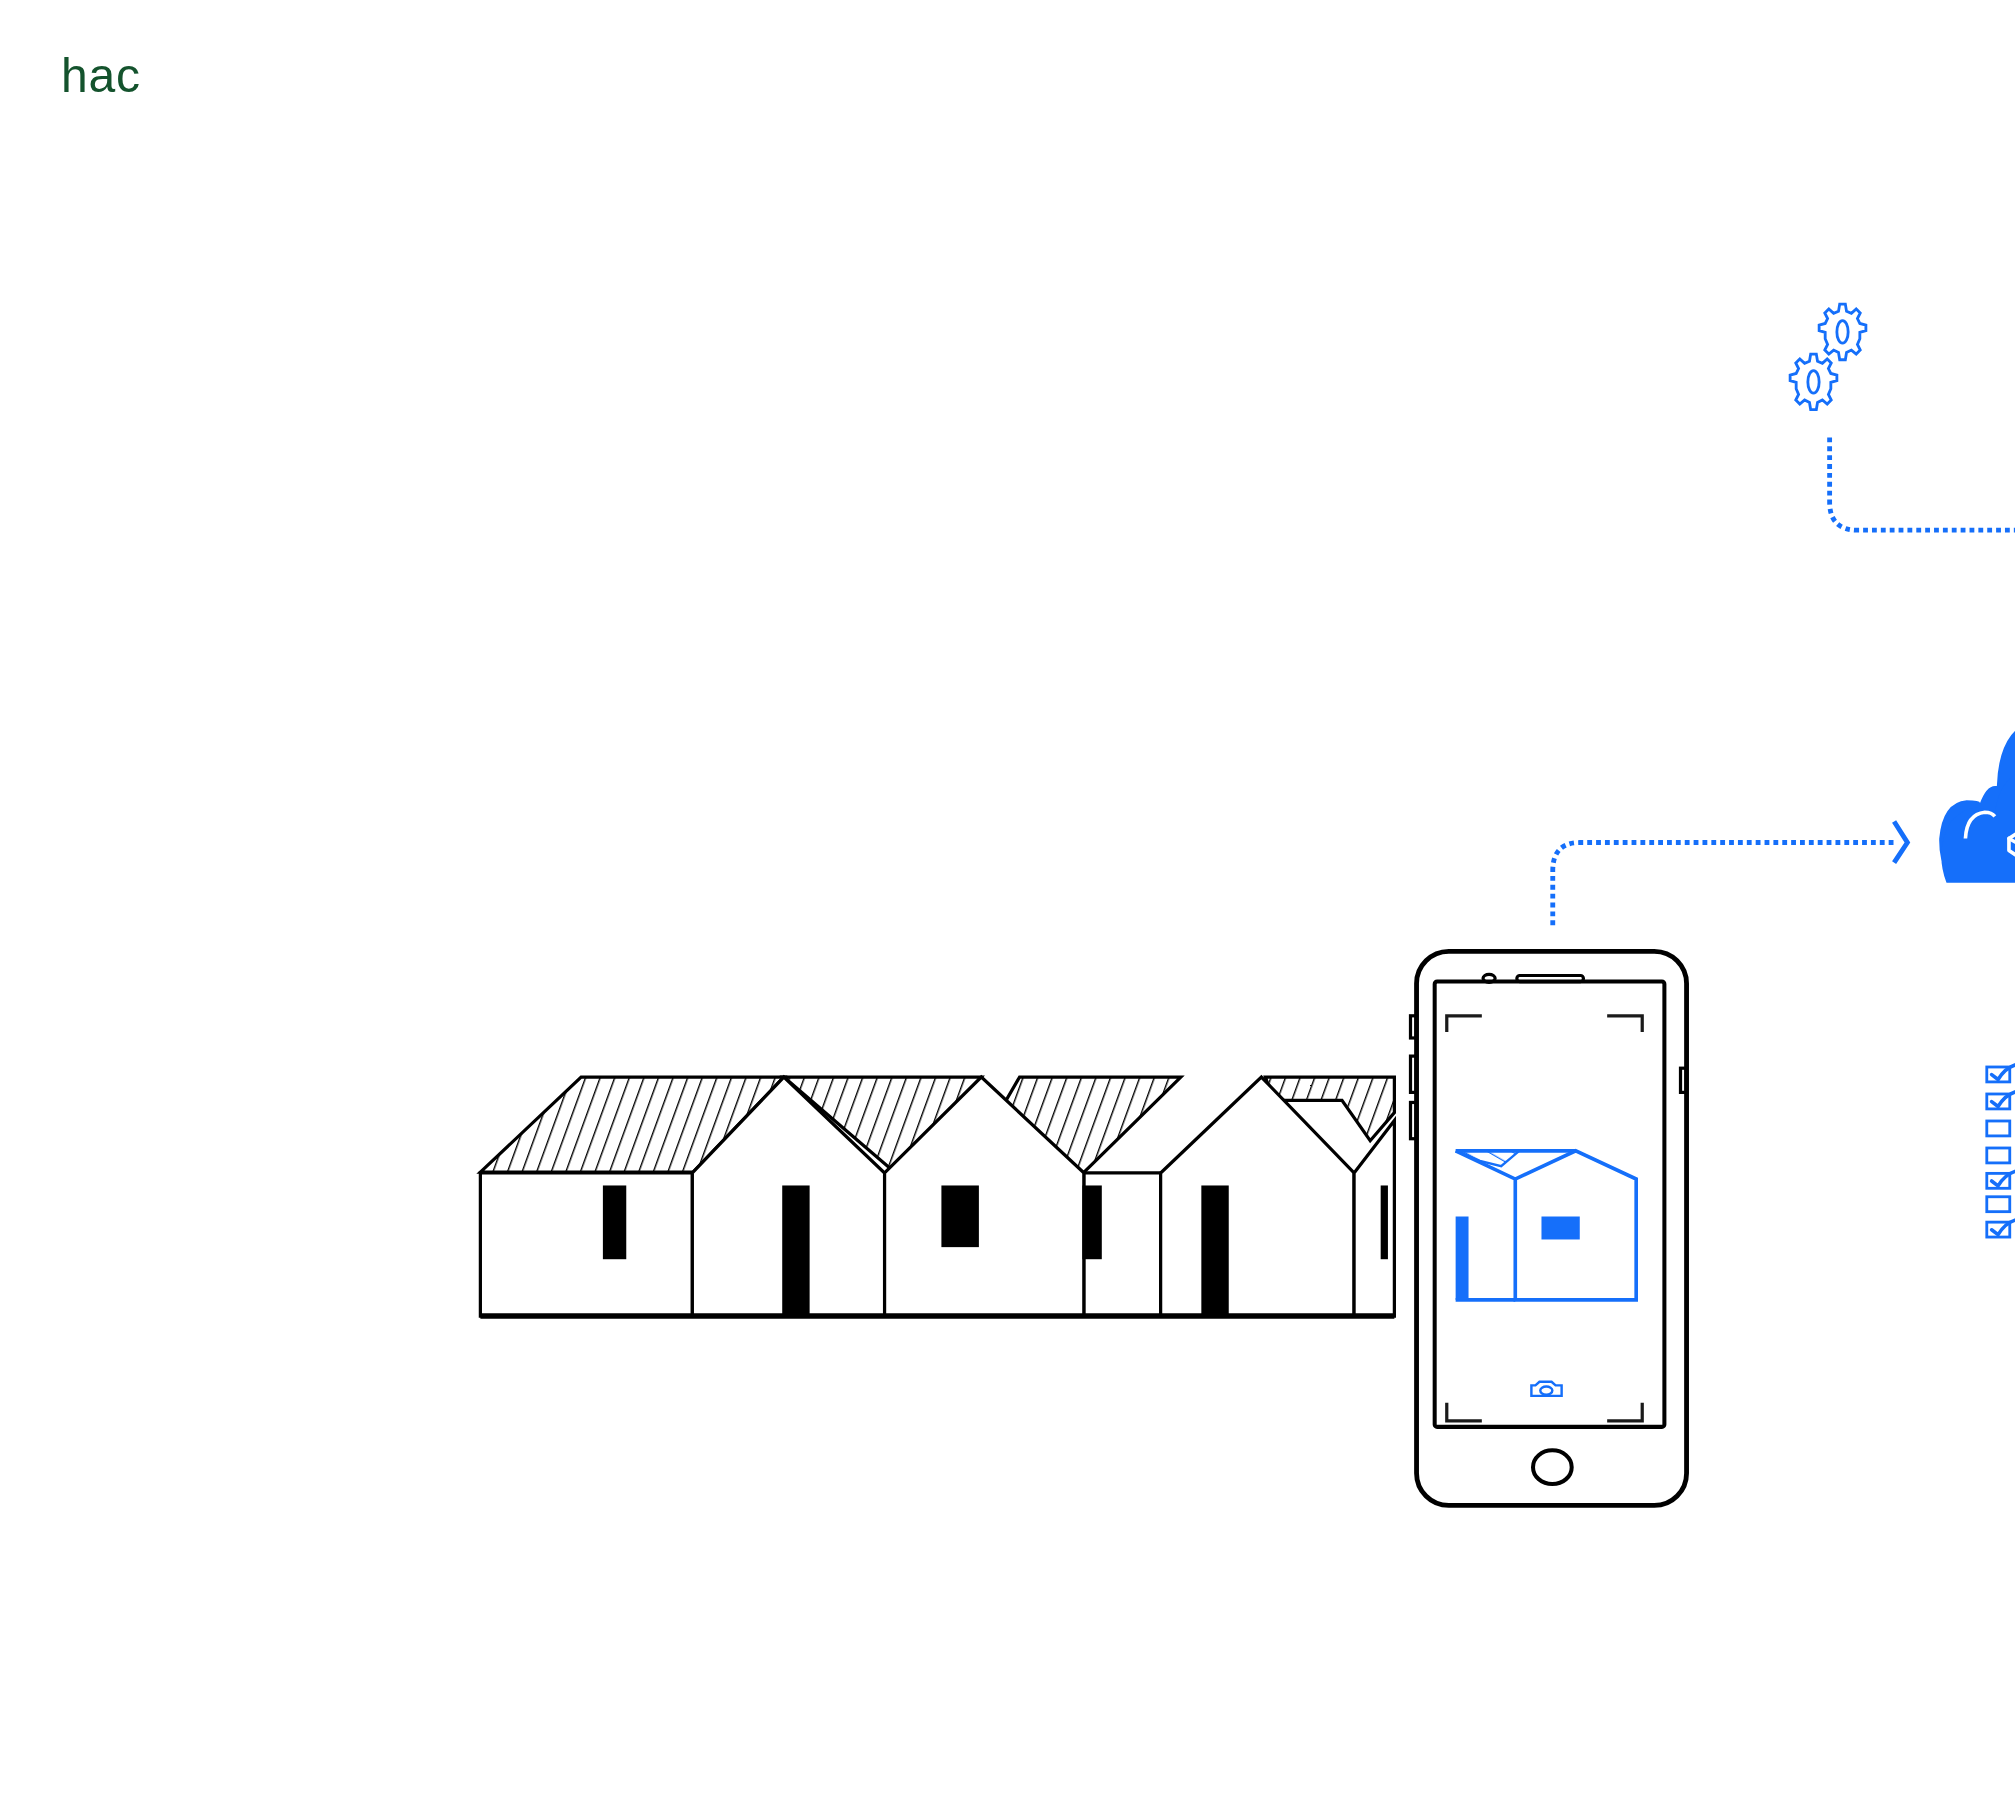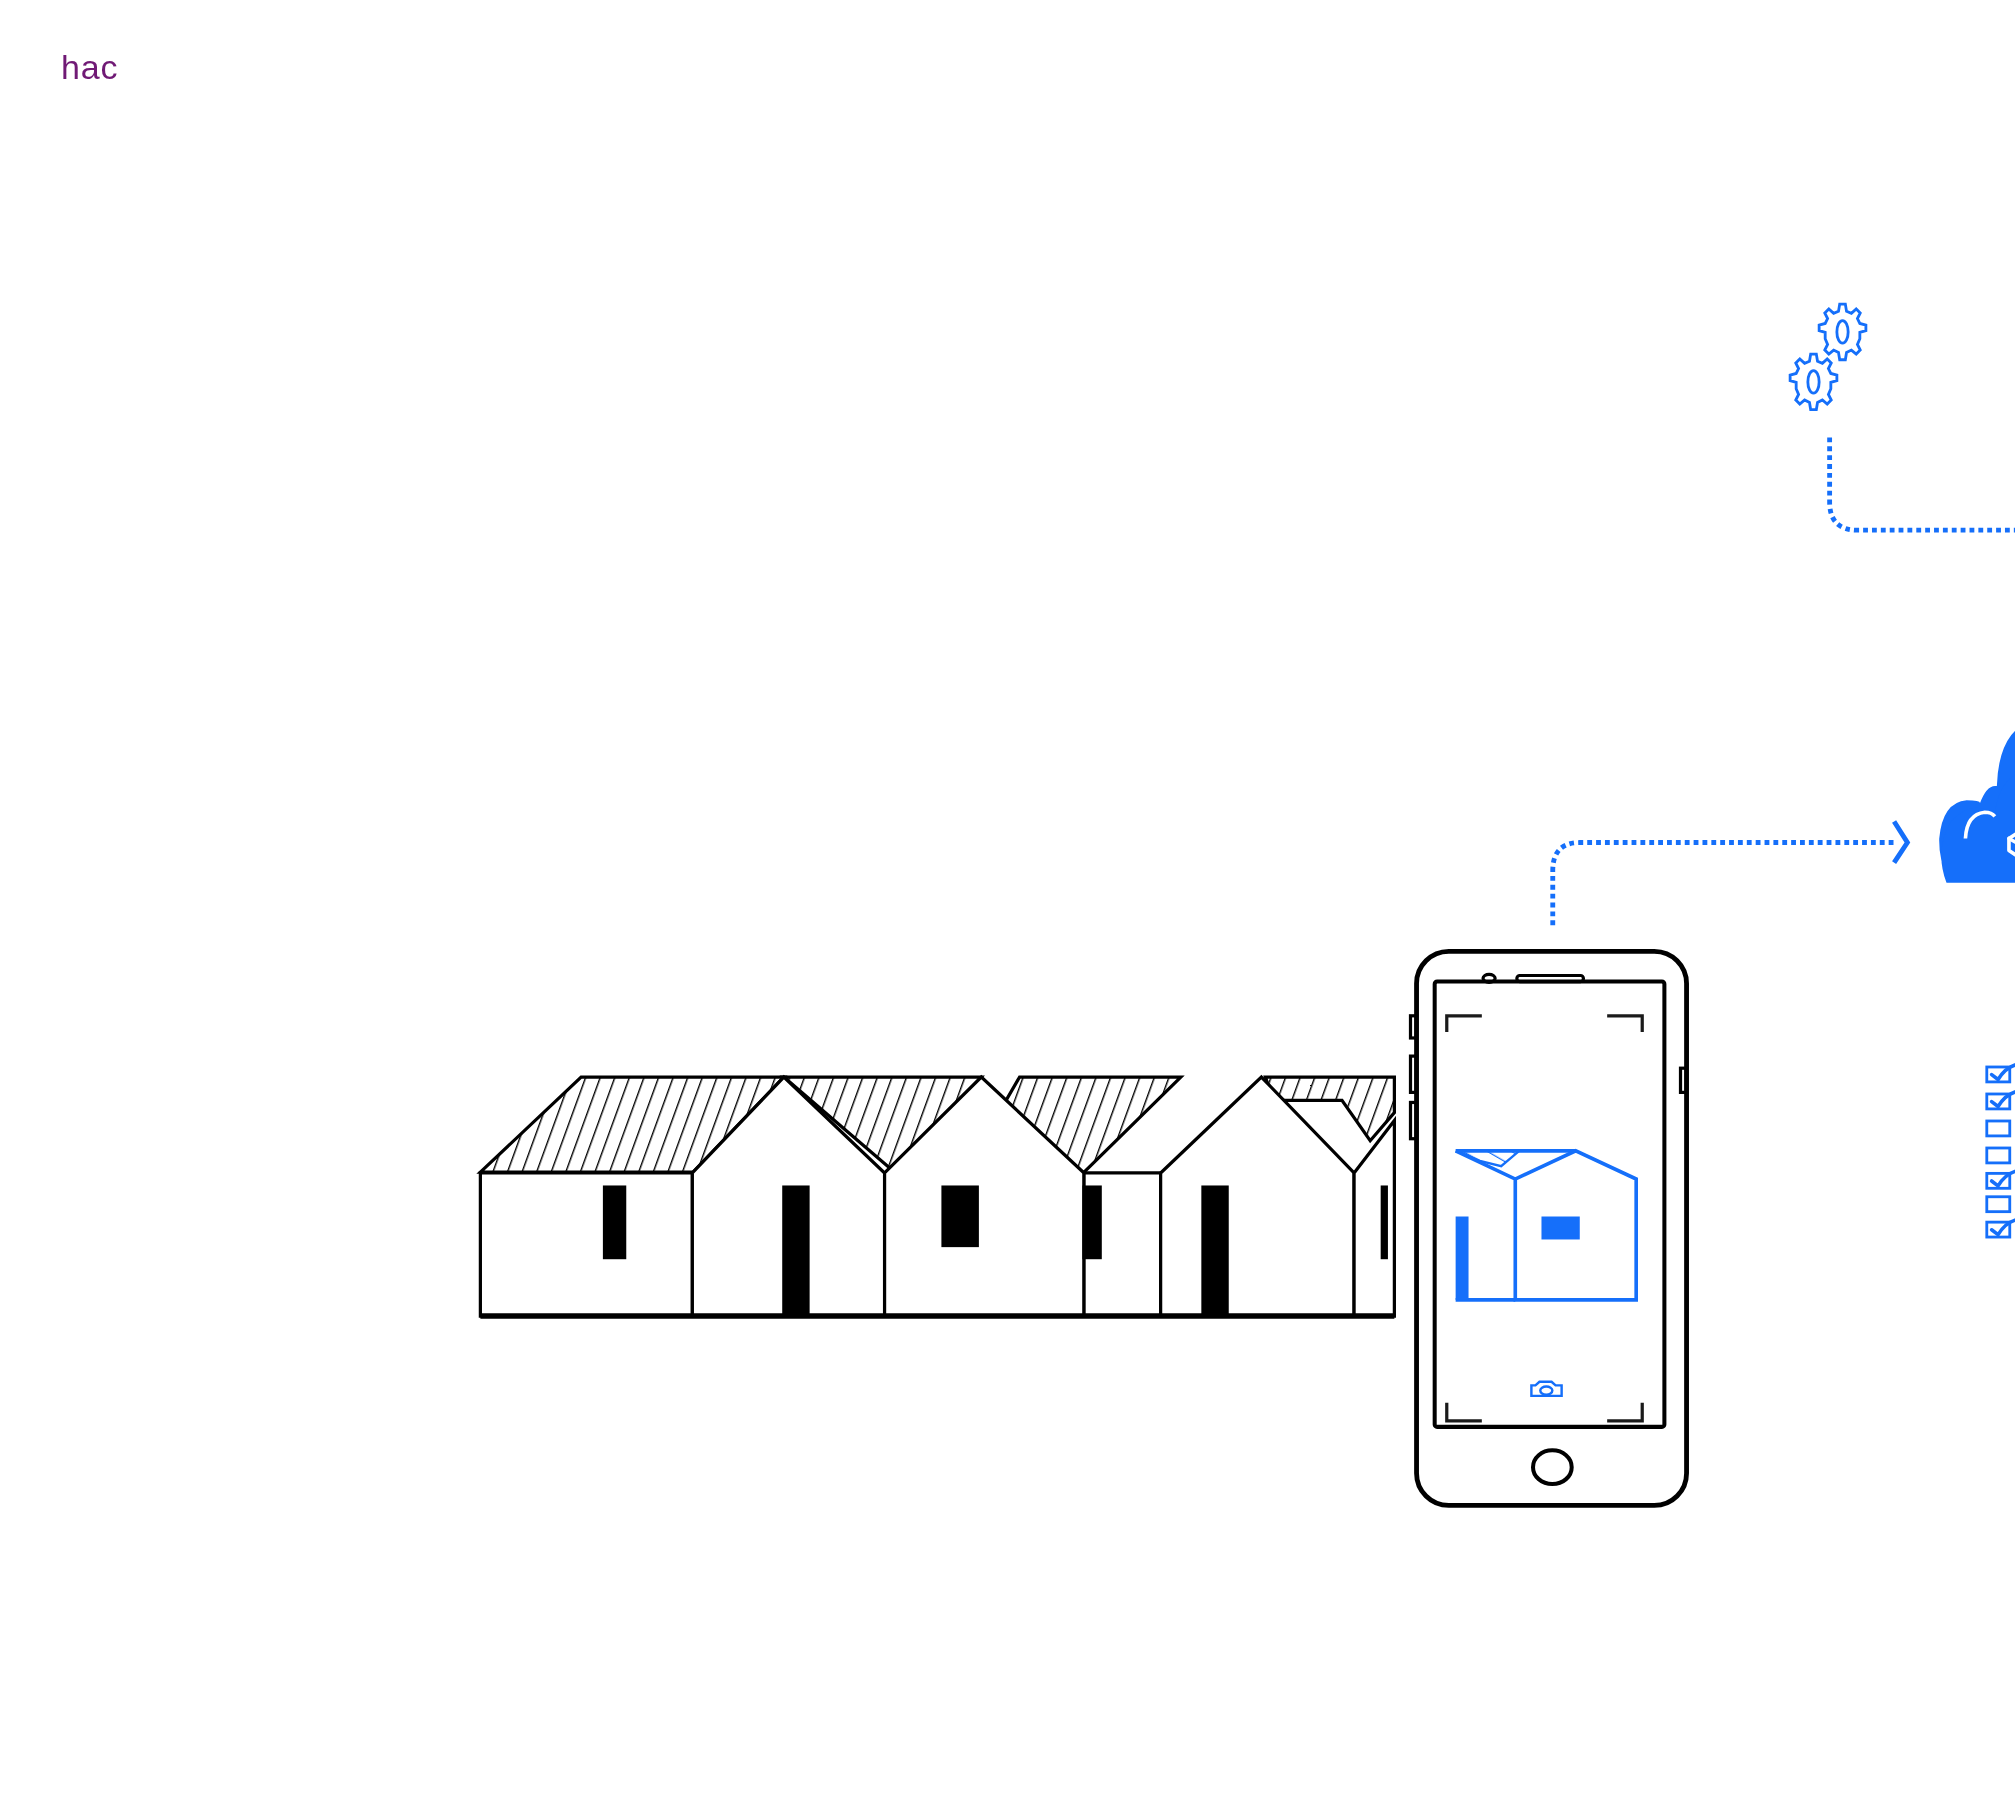--- a/index.html
+++ b/index.html
@@ -1,19 +1,19 @@
 <!DOCTYPE html>
 <html style="font-size:6.4px"><head>
 <meta charset="utf-8">
 <style>
   html, body { margin: 0; padding: 0; background: #ffffff; }
   body { width: 3224px; height: 1814px; position: relative; overflow: hidden; }
   .brand-left {
     position: absolute; left: 61px; top: 48px;
-    font-family: "Liberation Sans", sans-serif; font-size: 34px; color: #701a75;
+    font-family: "Liberation Sans", sans-serif; font-size: 48px; color: #14532d;
     letter-spacing: 0.8px;
   }
   svg.diagram { position: absolute; left: 0; top: 0; }
 </style>
 </head>
 <body>
 
 <div class="brand-left">hac</div>
 
 <svg class="diagram" width="3224" height="1814" viewBox="0 0 8000 4500" xmlns="http://www.w3.org/2000/svg">

